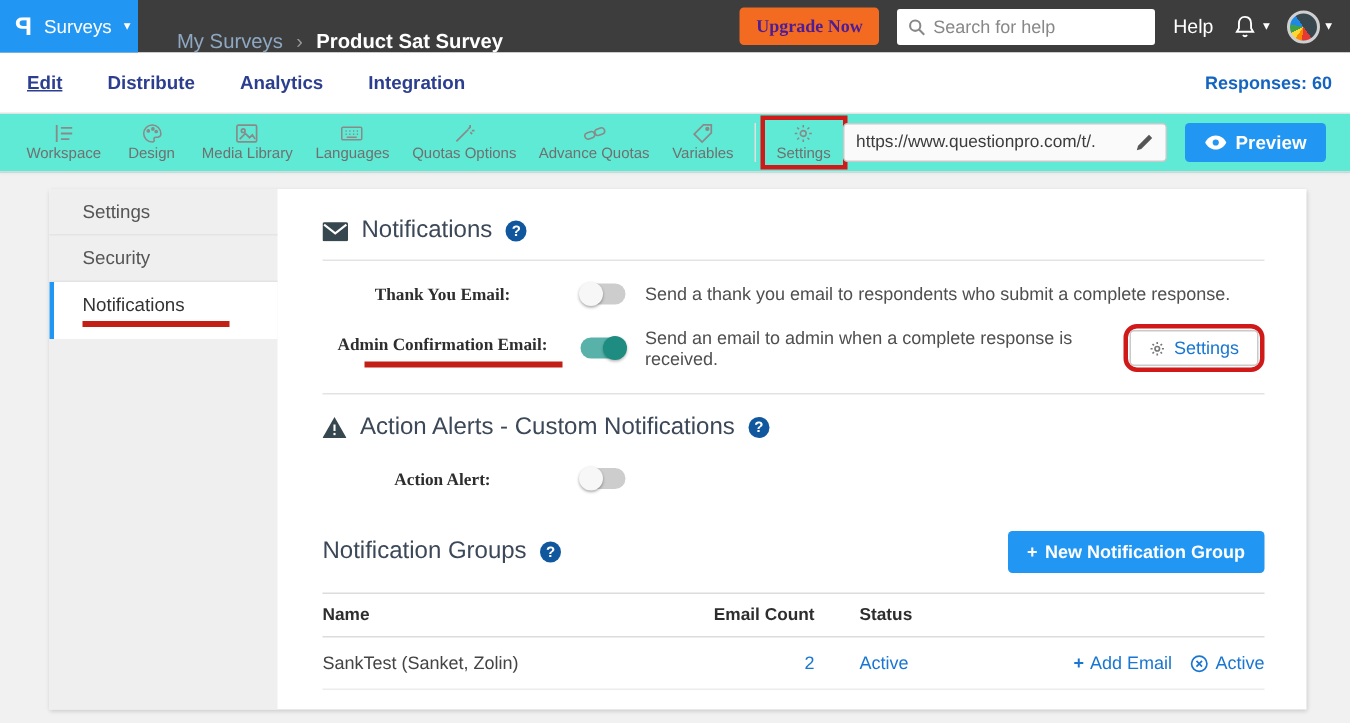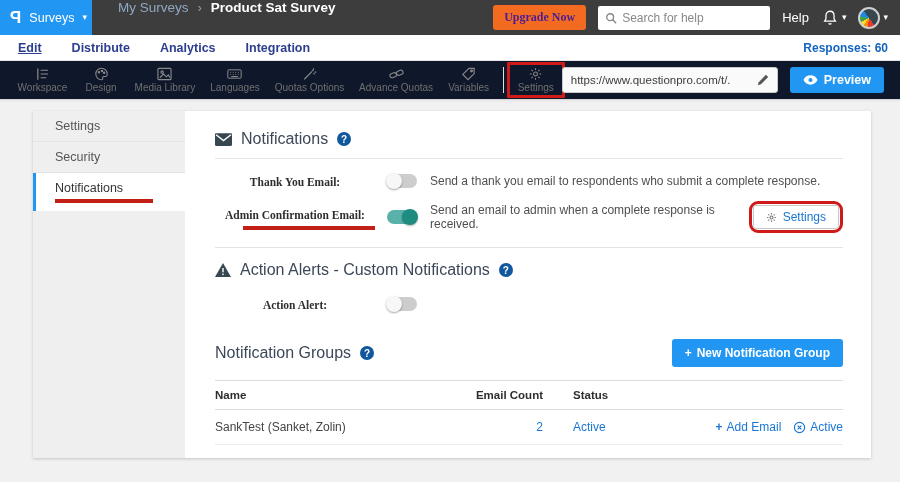--- a/index.html
+++ b/index.html
@@ -6,48 +6,48 @@
   html,body { width:900px; height:482px; overflow:hidden; background:#f1f1f1;
     font-family:"Liberation Sans", sans-serif; }
 
   
   .topbar { height:35px; background:#3d3d3d; display:flex; align-items:stretch; }
   .logo-box { width:92px; background:#2196f3; display:flex; align-items:center;
     gap:8px; padding:0 10px; color:#fff; flex:none; cursor:pointer; }
   .logo-glyph { font-size:17px; font-weight:bold; transform:scaleX(-1); display:inline-block; }
   .logo-box .menu-label { font-size:12.5px; }
   .caret { font-size:9px; line-height:1; color:inherit; }
-  .crumbs { display:flex; align-items:flex-start; gap:9px; margin-left:26px; }
+  .crumbs { display:flex; align-items:flex-end; gap:9px; margin-left:26px; }
   .crumb-parent { color:#8fa8c2; font-size:13.5px; }
   .crumb-sep { color:#9a9a9a; font-size:13px; }
   .crumb-current { color:#fff; font-size:13.5px; font-weight:600; }
   .topbar-right { margin-left:auto; display:flex; align-items:center; gap:12px; padding-right:12px; }
   .upgrade-btn { background:#f26b21; color:#4c1d95; border:none; font-weight:bold;
     font-size:12px; padding:5px 11px; border-radius:3px; cursor:pointer;
     font-family:Liberation Serif, serif; }
   .help-search { background:#fff; border-radius:2px; height:24px; width:172px;
     display:flex; align-items:center; padding:0 7px; gap:5px; }
   .help-search input { border:none; outline:none; flex:1; font-size:12px;
     font-family:inherit; color:#333; min-width:0; }
   .help-search input::placeholder { color:#888; }
   .help-label { color:#fff; font-size:13px; cursor:pointer; }
   .bell-wrap, .avatar-wrap { display:flex; align-items:center; gap:3px; color:#fff; cursor:pointer; }
   .avatar { width:22px; height:22px; border-radius:50%; border:2px solid #cfcfcf;
     background:conic-gradient(#37474f 0 40%, #e53935 40% 52%, #fb8c00 52% 60%,
       #fdd835 60% 68%, #43a047 68% 78%, #1e88e5 78% 90%, #37474f 90%); }
 
   
-  .tabnav { height:26px; background:#fff; border-bottom:1px solid #e4e4e4;
+  .tabnav { height:41px; background:#fff; border-bottom:1px solid #e4e4e4;
     display:flex; align-items:center; padding:0 12px 0 18px; }
   .tabnav .tab { font-size:12.5px; font-weight:600; color:#2c3e8f; margin-right:30px; cursor:pointer; }
   .tabnav .tab.active { text-decoration:underline; }
   .responses { margin-left:auto; color:#1565c0; font-size:12px; font-weight:600; }
 
   
-  .toolbar { height:39px; background:#0f172a; border-bottom:1px solid #d8d8d8;
+  .toolbar { height:39px; background:#5eead4; border-bottom:1px solid #d8d8d8;
     box-shadow:0 1px 2px rgba(0,0,0,.06); display:flex; align-items:center; padding:0 16px 0 10px; }
   .tb-item { display:flex; flex-direction:column; align-items:center; justify-content:center;
     padding:2px 8px; color:#8a8a8a; cursor:pointer; min-width:52px; }
   .tb-item svg { width:15px; height:14px; }
   .tb-item .tb-label { font-size:10px; color:#707070; margin-top:1px; white-space:nowrap; }
   .tb-sep { width:1px; height:26px; background:#e0e0e0; margin:0 6px; }
   .tb-item.highlighted { outline:3px solid #d01919; }
   .toolbar-right { margin-left:auto; display:flex; align-items:center; gap:12px; }
   .url-box { display:flex; align-items:center; background:#fafafa; border:1px solid #c9c9c9;
     border-radius:3px; height:26px; width:216px; padding:0 8px; gap:6px; }

